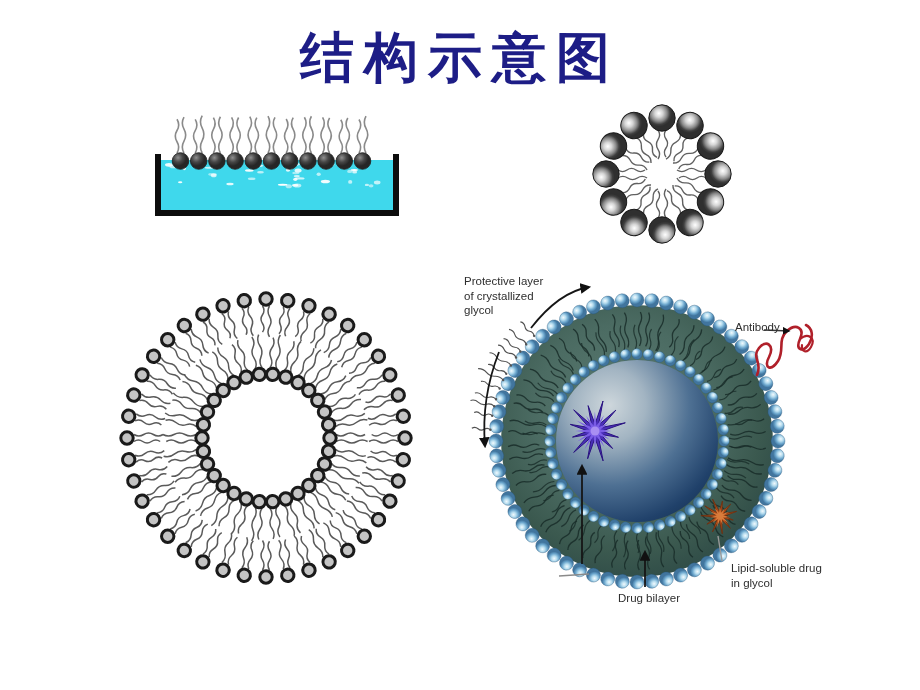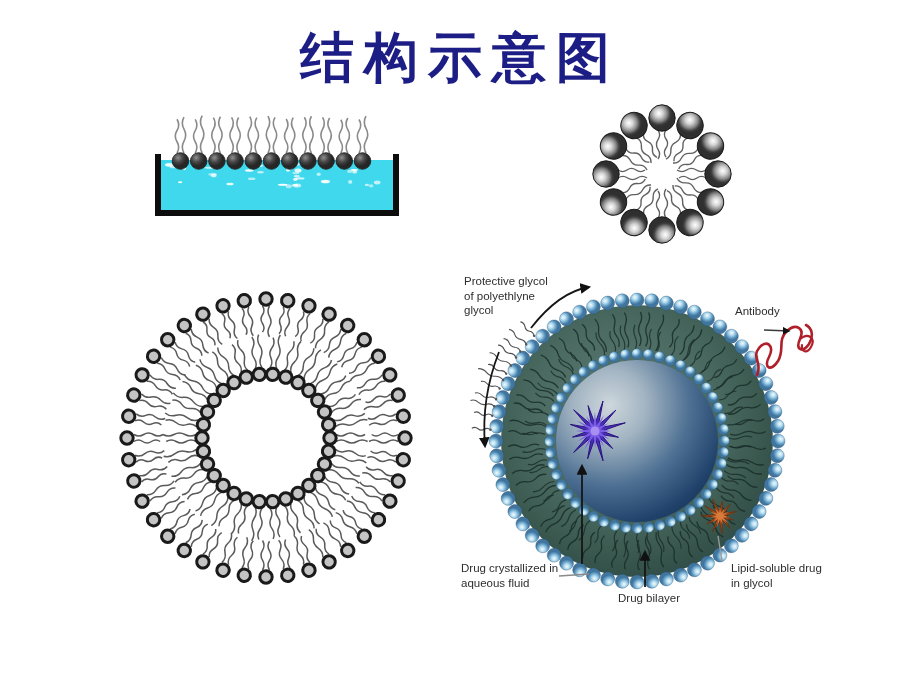--- a/index.html
+++ b/index.html
@@ -1282,22 +1282,21 @@
         <path d="M76,60 Q104,24 134,19" fill="none" stroke="#161616" stroke-width="1.8" marker-end="url(#ah)"></path>
         <path d="M44,84 Q26,130 30,178" fill="none" stroke="#161616" stroke-width="1.8" marker-end="url(#ah)"></path>
         <path d="M127,296 L127,198" fill="none" stroke="#161616" stroke-width="1.8" marker-end="url(#ah)"></path>
         <path d="M190,319 L190,284" fill="none" stroke="#161616" stroke-width="1.8" marker-end="url(#ah)"></path>
         <path d="M309,62 L334,63" fill="none" stroke="#3a3a3a" stroke-width="1.3" marker-end="url(#ah)"></path>
         <path d="M104,308 L134,306" fill="none" stroke="#8a8a8a" stroke-width="1.4"></path>
         <path d="M263,268 L267,293" fill="none" stroke="#9a9a9a" stroke-width="1.4"></path>
       </g>
     </svg>
 
-  <div class="lbl" style="left:464px;top:274px;width:92px">Protective glycol of polyethlyne glycol</div>
+  <div class="lbl" style="left:464px;top:274px;width:92px">Protective layer of crystallized glycol</div>
 
-  <div class="lbl nowrap" style="left:735px;top:304px">Antibody</div>
+  <div class="lbl nowrap" style="left:735px;top:320px">Antibody</div>
 
-  <div class="lbl" style="left:461px;top:561px;width:108px">Drug crystallized in aqueous fluid</div>
 
   <div class="lbl nowrap" style="left:618px;top:591px">Drug bilayer</div>
 
   <div class="lbl" style="left:731px;top:561px;width:100px">Lipid-soluble drug in glycol</div>
 </div>
 
 </body></html>

